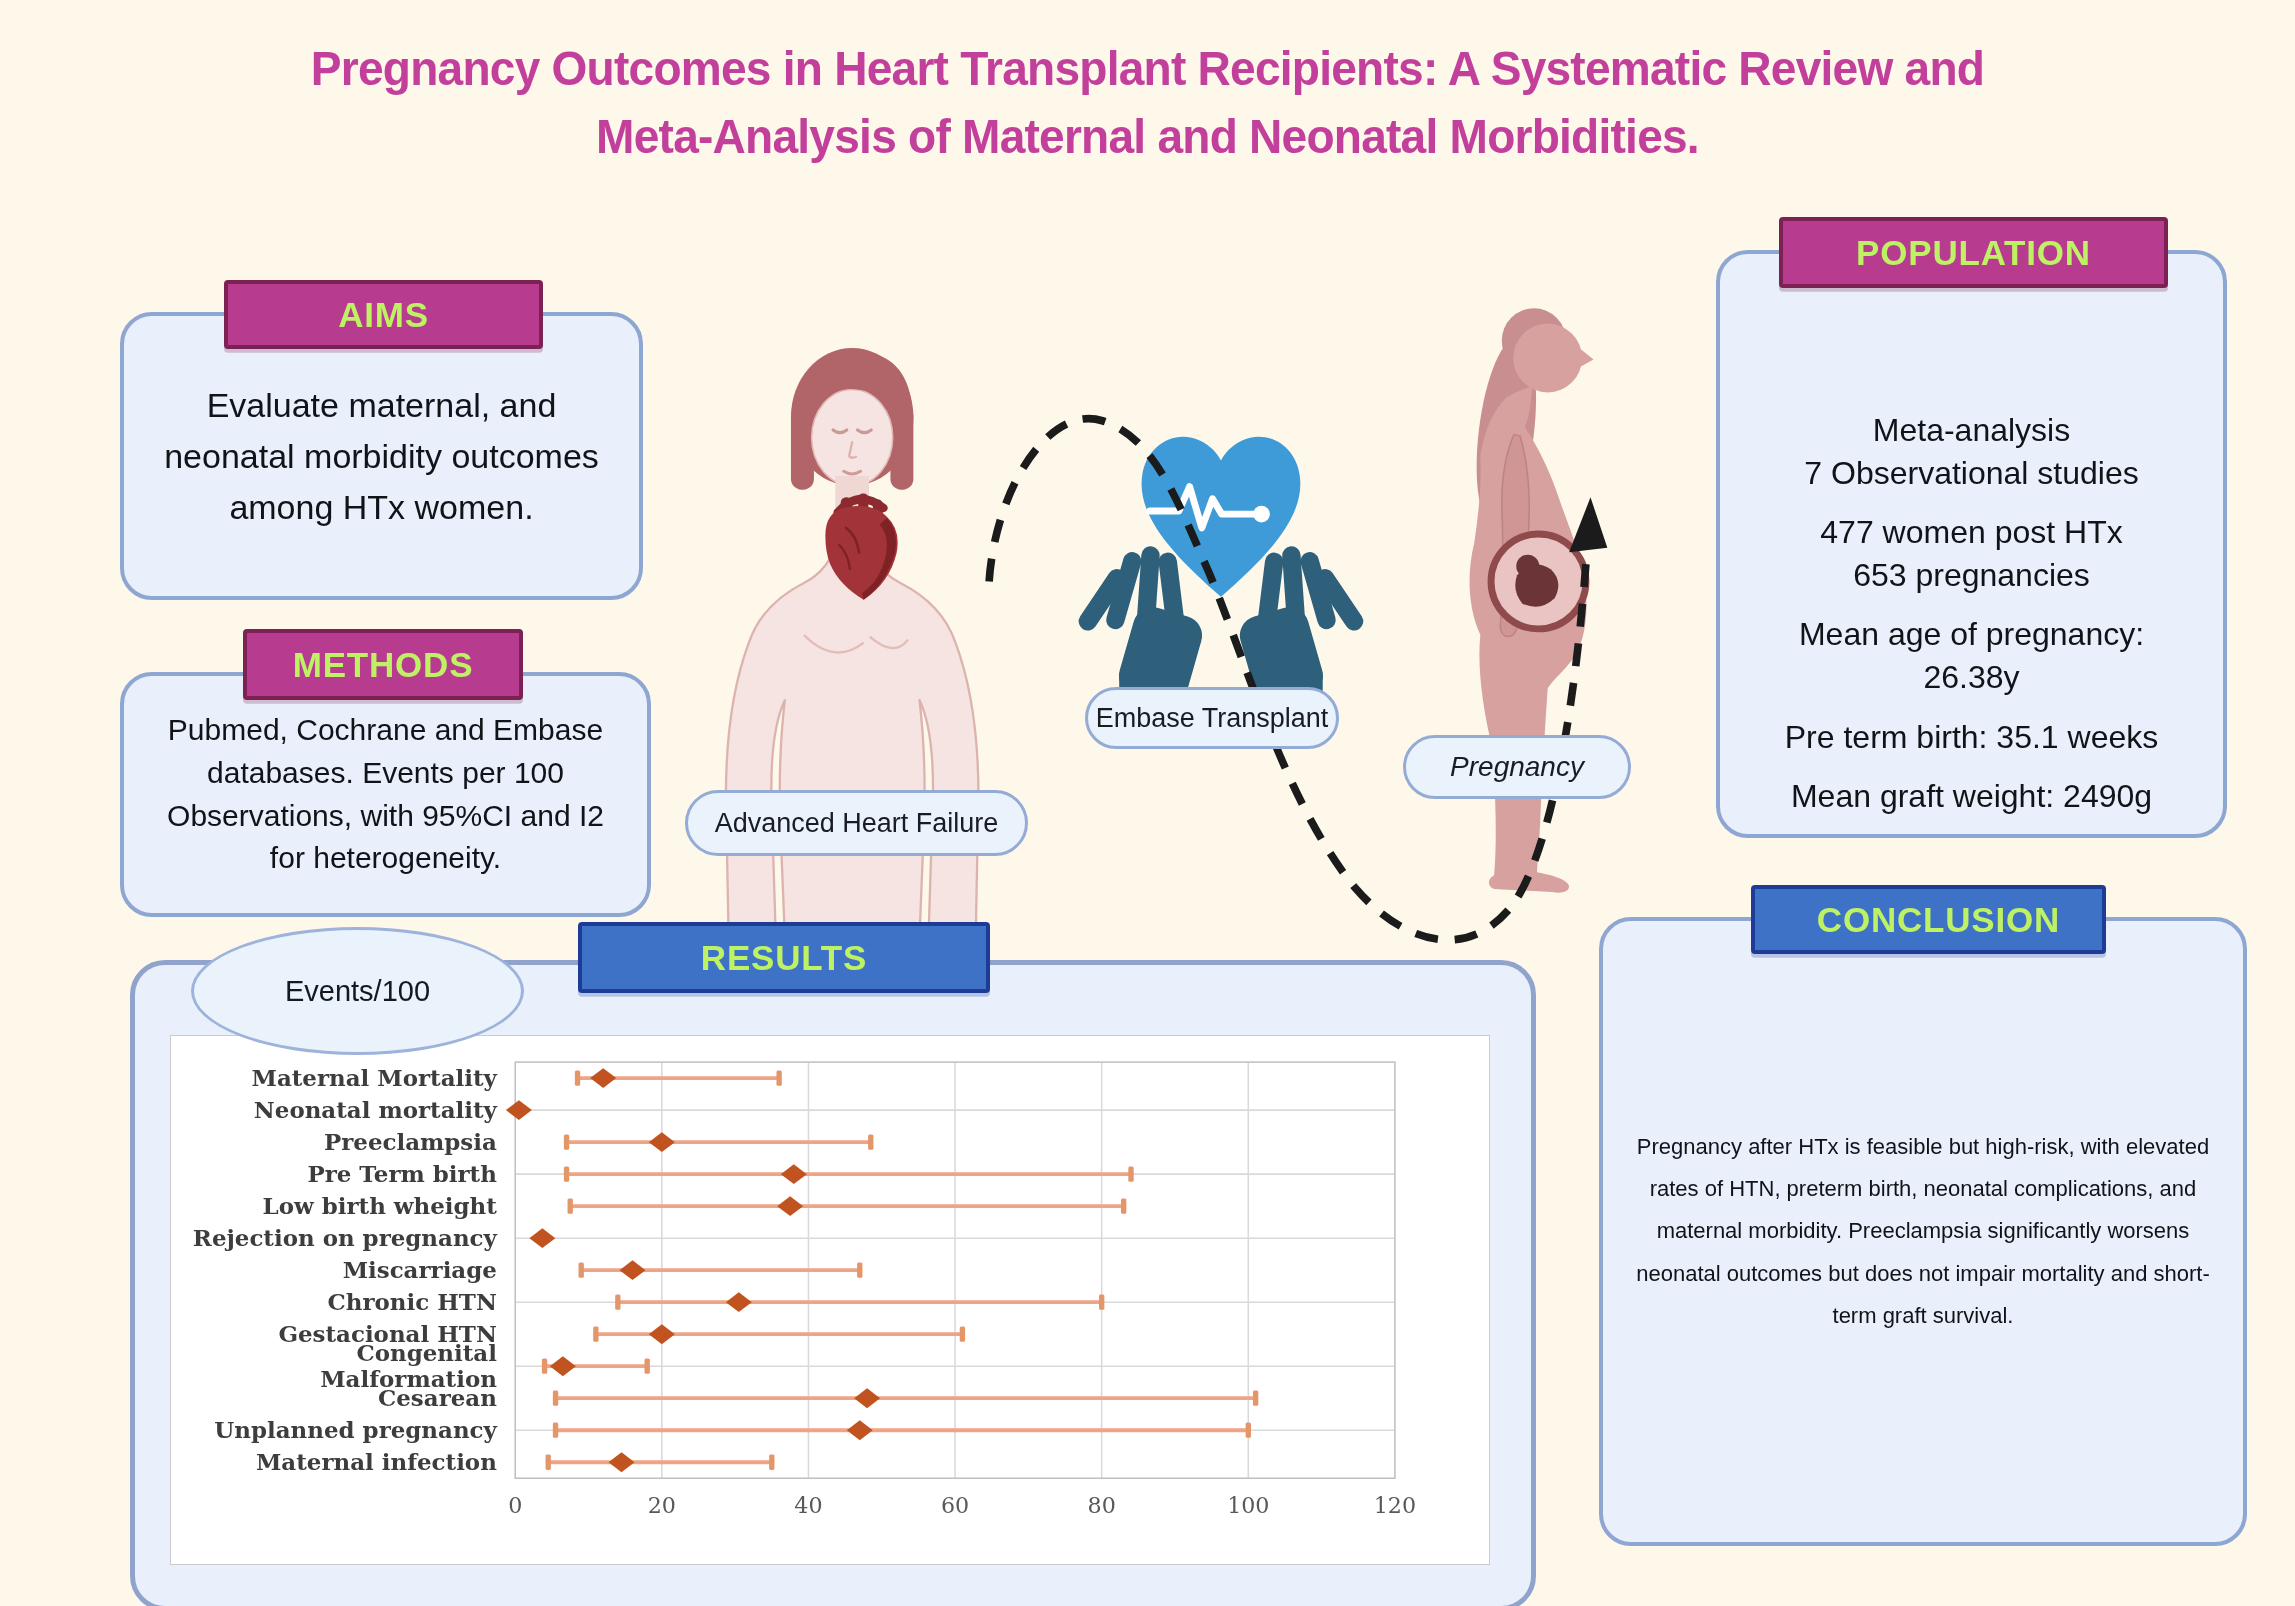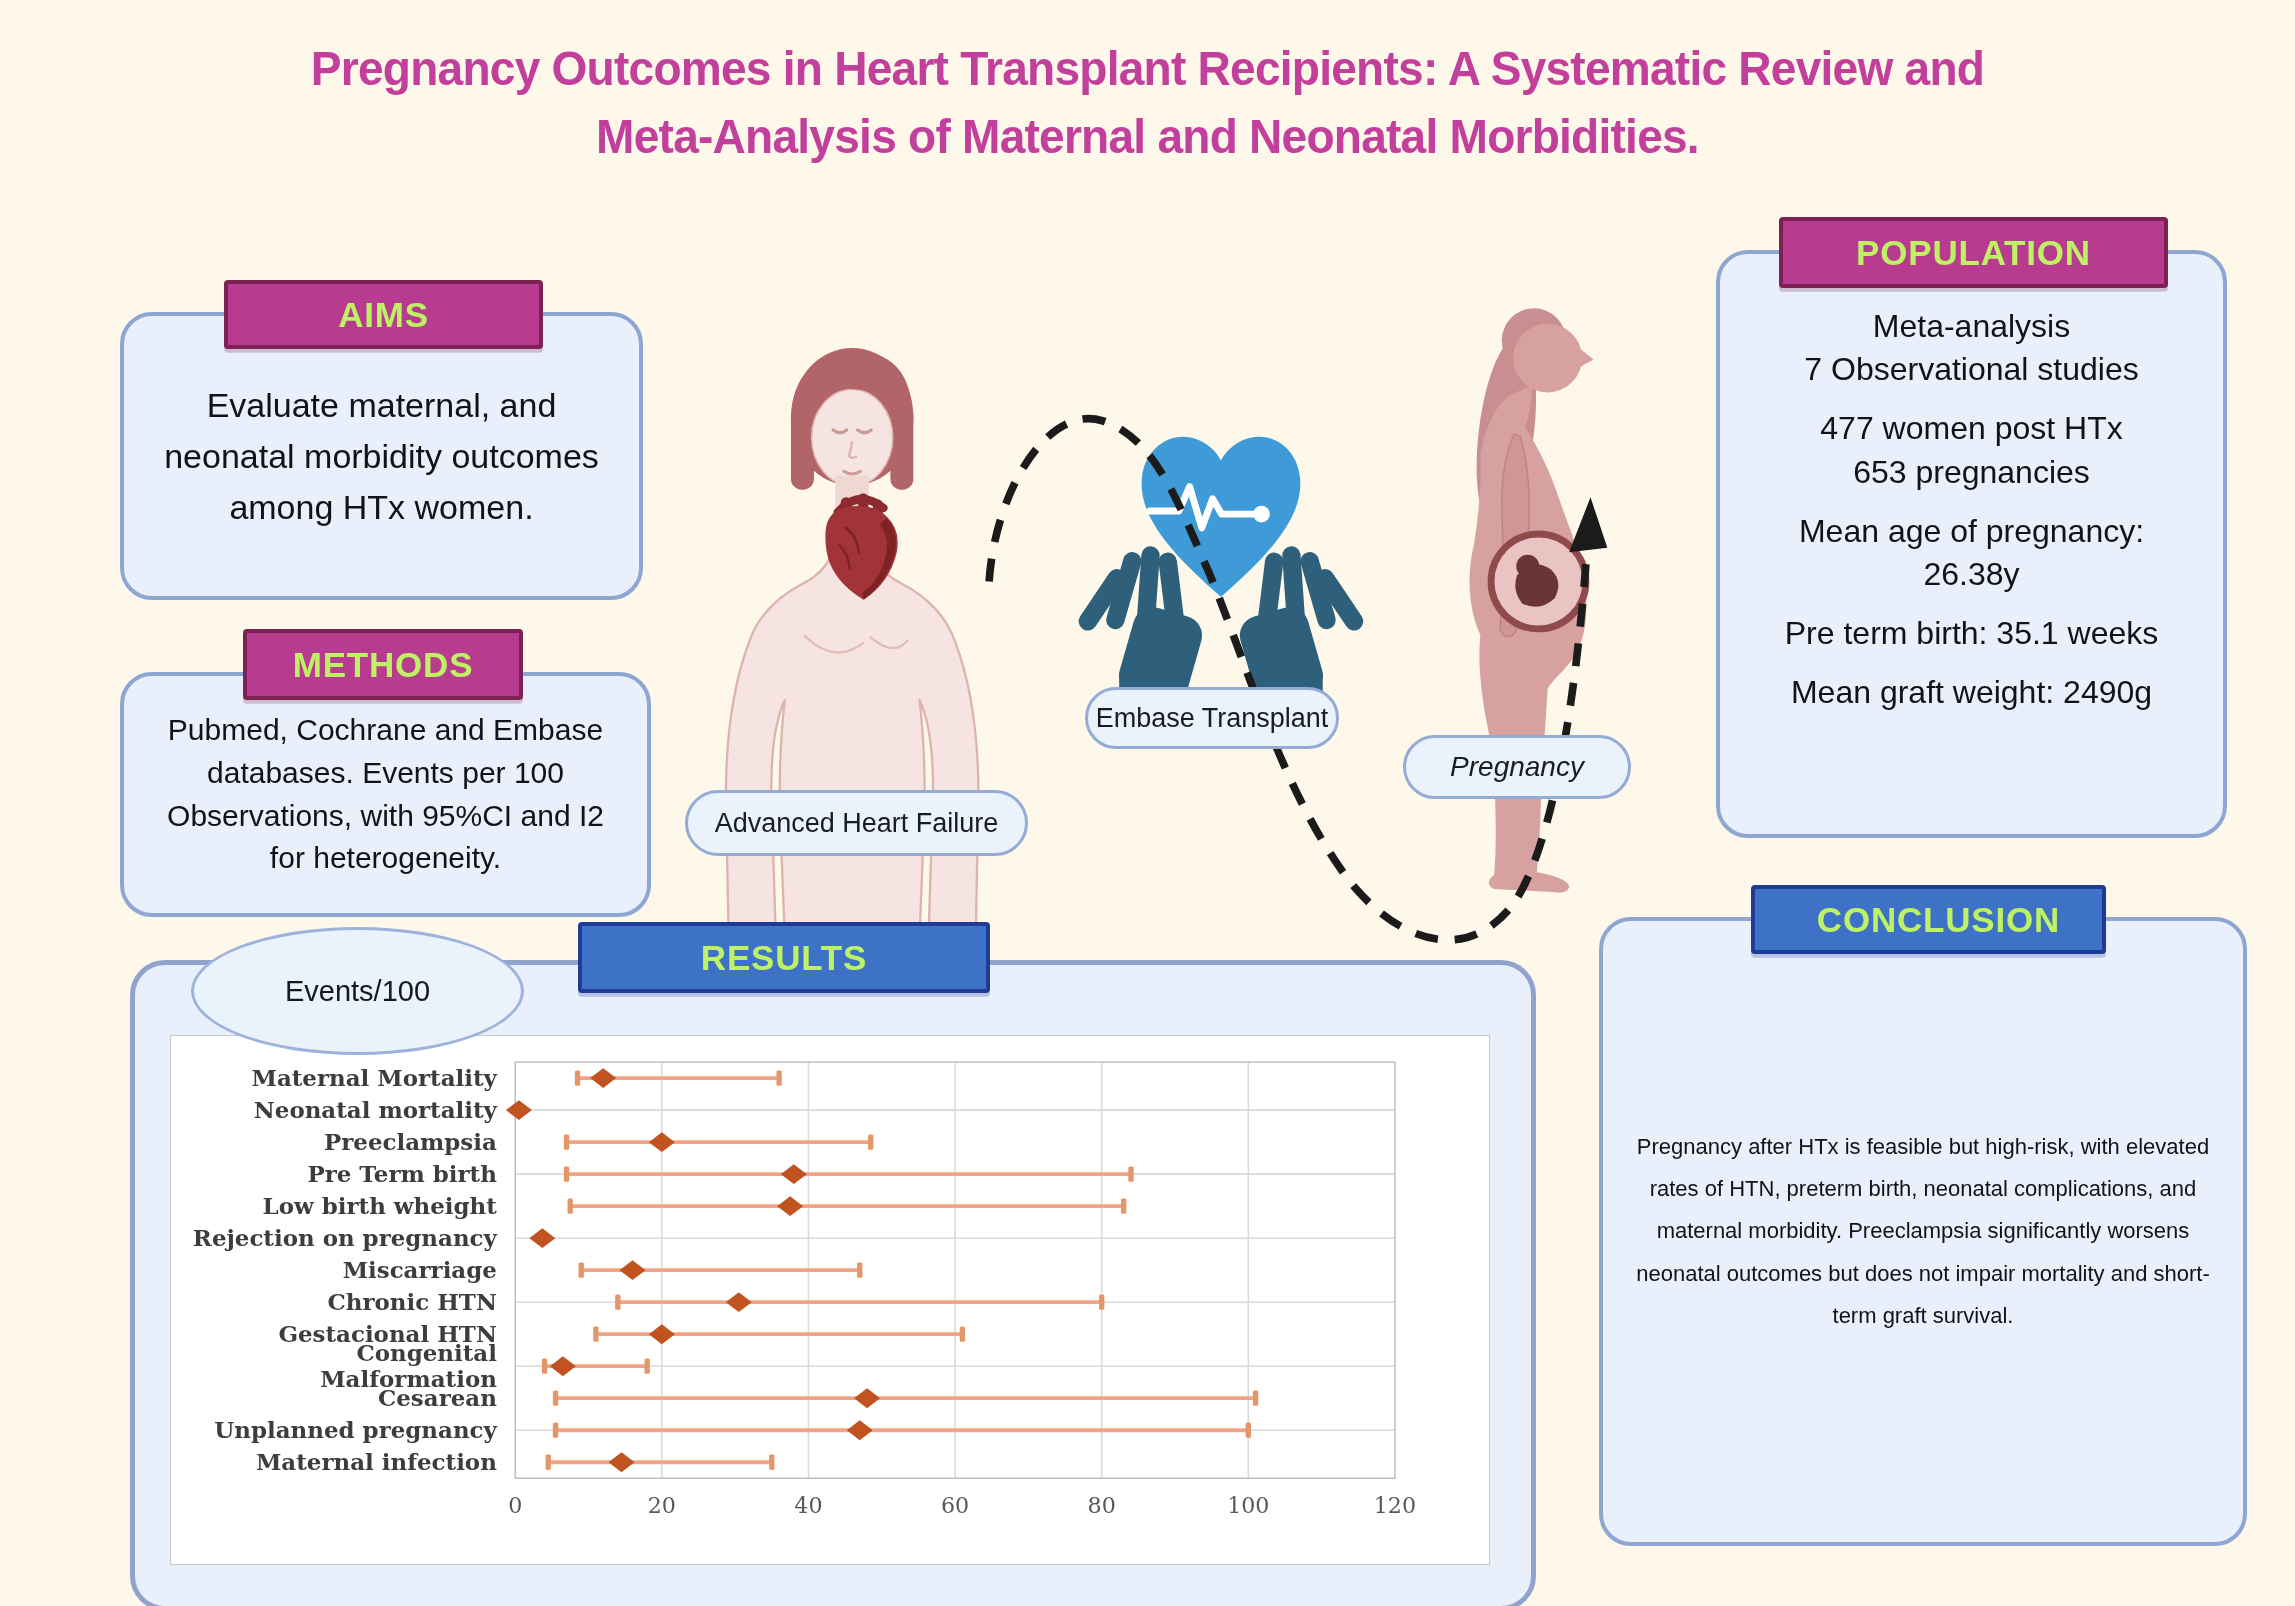--- a/index.html
+++ b/index.html
@@ -71,21 +71,21 @@
 <div class="tag magenta" style="left:243px;top:629px;width:272px;height:63px;">
   <span>METHODS</span>
 </div>
 <div class="panel" id="methods-box" style="left:120px;top:672px;width:523px;height:237px;">
   <div class="body-text">Pubmed, Cochrane and Embase databases. Events per 100 Observations, with 95%CI and I2 for heterogeneity.</div>
 </div>
 
 <div class="tag magenta" style="left:1779px;top:217px;width:381px;height:63px;">
   <span>POPULATION</span>
 </div>
-<div class="panel" id="population-box" style="left:1716px;top:250px;width:503px;height:580px;">
+<div class="panel" id="population-box" style="left:1716px;top:250px;width:503px;height:580px;justify-content:flex-end;">
   <div id="population-stats">
       <div class="pop-stat">Meta-analysis
 7 Observational studies</div>
       <div class="pop-stat">477 women post HTx
 653 pregnancies</div>
       <div class="pop-stat">Mean age of pregnancy:
 26.38y</div>
       <div class="pop-stat">Pre term birth: 35.1 weeks</div>
       <div class="pop-stat">Mean graft weight: 2490g</div>
     </div>

